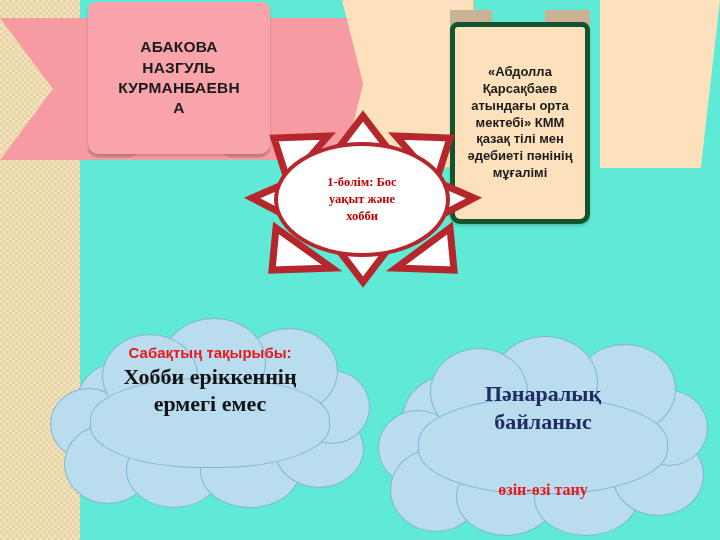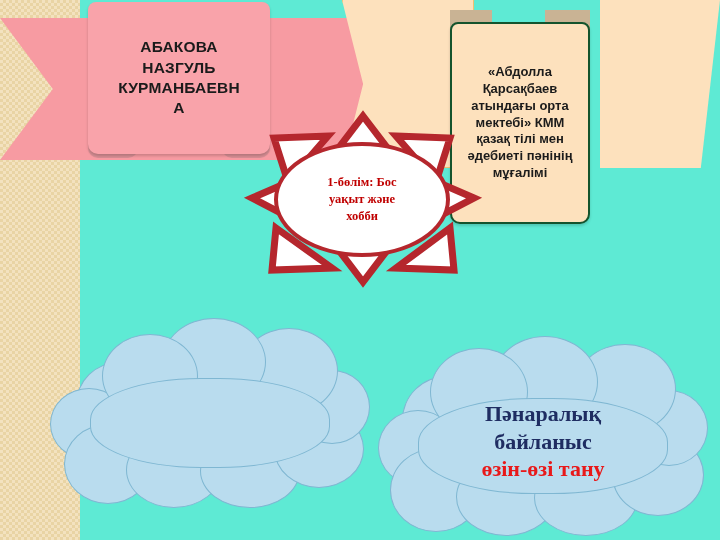--- a/index.html
+++ b/index.html
@@ -124,21 +124,21 @@
   #orange-tail-left  { left: 450px; width: 42px; }
   #orange-tail-right { left: 545px; width: 45px; }
 
   #orange-plaque {
     position: absolute;
     left: 450px;
     top: 22px;
     width: 140px;
     height: 202px;
     background: #fde1bd;
-    border: 2px solid #14532d;
+    border: 5px solid #14532d;
     box-sizing: border-box;
     border-radius: 8px 8px 10px 10px;
     box-shadow: 0 2px 3px rgba(0,0,0,0.16);
     display: flex;
     align-items: center;
     justify-content: center;
   }
   #orange-plaque .plaque-text {
     color: #1b1b1b;
     font-weight: bold;
@@ -230,28 +230,28 @@
     line-height: 1.24;
     white-space: pre-line;
   }
   .cl-main-navy {
     color: #1f2d62;
     font-family: "Liberation Serif", serif;
     font-weight: bold;
     font-size: 22px;
     line-height: 1.26;
     white-space: pre-line;
-    margin-top: 20px;
   }
   .cl-main-red {
     color: #e8191a;
     font-family: "Liberation Serif", serif;
     font-weight: bold;
-    font-size: 22px;
+    font-size: 16px;
     line-height: 1.26;
+    margin-top: 45px;
   }
 </style>
 </head>
 <body>
 
 <div id="slide">
 
   <div id="beige-strip"></div>
 
   <div id="pink-ribbon">
@@ -346,20 +346,25 @@
     <div class="lobe" style="left:14px;  top:106px; width:88px;  height:80px;"></div>
     <div class="lobe" style="left:76px;  top:114px; width:96px;  height:76px;"></div>
     <div class="lobe" style="left:150px; top:116px; width:100px; height:74px;"></div>
     <div class="lobe" style="left:224px; top:92px;  width:90px;  height:78px;"></div>
     <div class="lobe" style="left:244px; top:52px;  width:76px;  height:74px;"></div>
     <div class="lobe" style="left:190px; top:10px;  width:98px;  height:86px;"></div>
     <div class="lobe" style="left:112px; top:0px;   width:104px; height:88px;"></div>
     <div class="lobe" style="left:52px;  top:16px;  width:96px;  height:84px;"></div>
     <div class="lobe" style="left:40px;  top:60px;  width:240px; height:90px;   border-radius:46%;"></div>
 
+    <div class="cloud-text">
+      <div class="cl-title-red">Сабақтың  тақырыбы:</div>
+      <div class="cl-main-black">Хобби  еріккеннің
+ермегі  емес</div>
+    </div>
   </div>
 
   <div class="cloud" id="cloud-right">
     <div class="lobe" style="left:24px;  top:40px;  width:90px;  height:88px;"></div>
     <div class="lobe" style="left:0px;   top:74px;  width:80px;  height:76px;"></div>
     <div class="lobe" style="left:12px;  top:112px; width:92px;  height:84px;"></div>
     <div class="lobe" style="left:78px;  top:122px; width:100px; height:78px;"></div>
     <div class="lobe" style="left:156px; top:124px; width:104px; height:76px;"></div>
     <div class="lobe" style="left:234px; top:98px;  width:92px;  height:82px;"></div>
     <div class="lobe" style="left:252px; top:54px;  width:78px;  height:76px;"></div>

